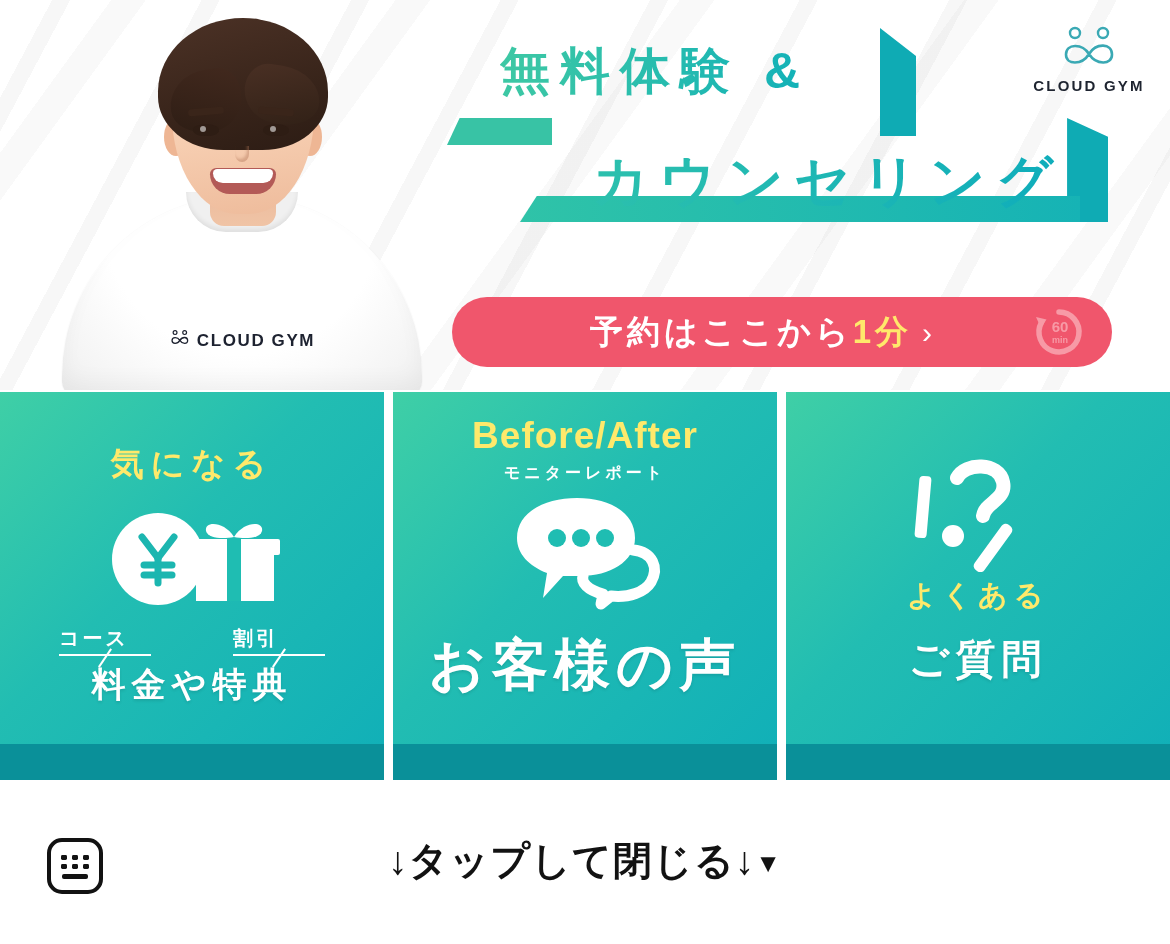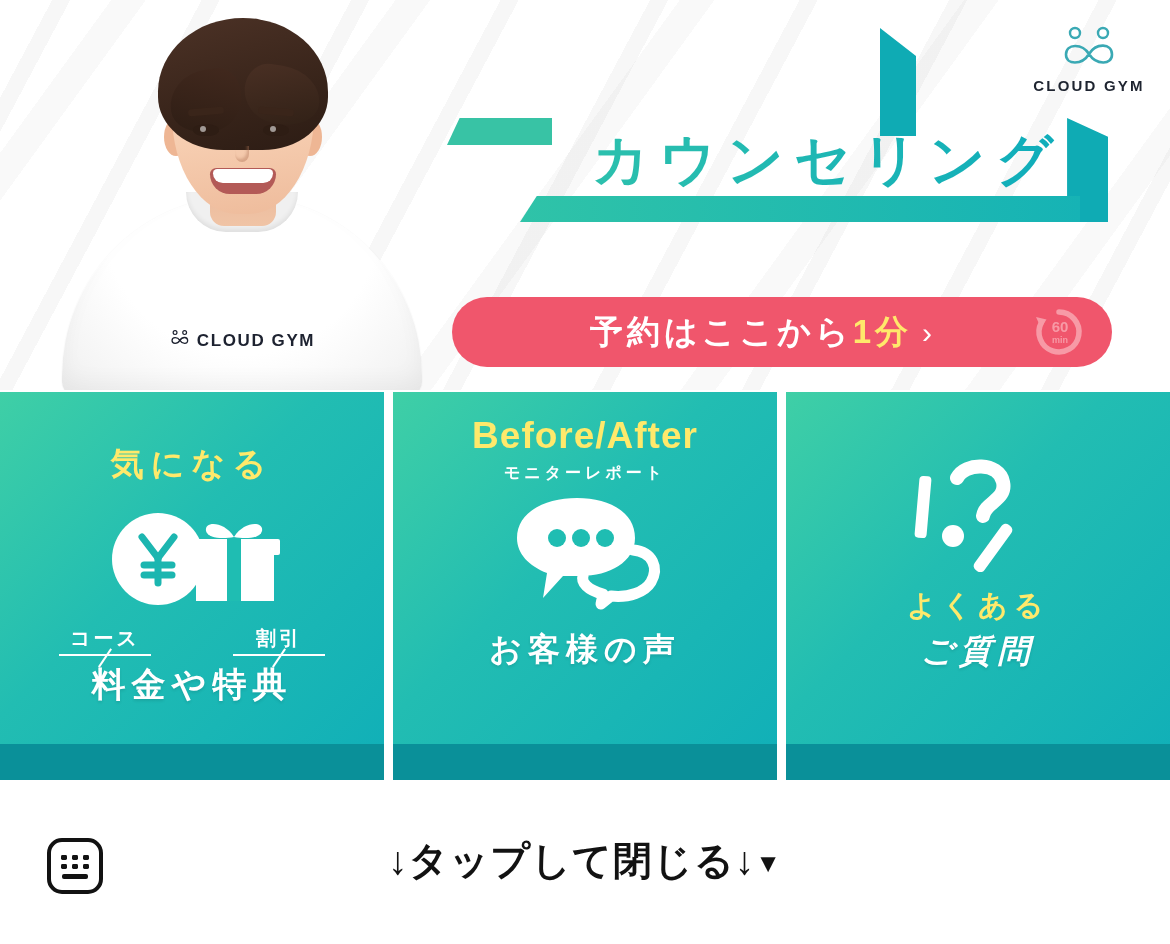--- a/index.html
+++ b/index.html
@@ -139,21 +139,21 @@
 
   
   #headline1{
     position:absolute; left:500px; top:38px;
     font-size:50px; font-weight:700; letter-spacing:10px;
     background:linear-gradient(90deg,#3ec8a4 0%,#12b1b8 100%);
     -webkit-background-clip:text; background-clip:text; color:transparent;
     white-space:nowrap;
   }
   #headline2{
-    position:absolute; left:592px; top:123px;
+    position:absolute; left:592px; top:144px;
     font-size:56px; font-weight:700; letter-spacing:10px;
     background:linear-gradient(90deg,#2cc0ad 0%,#0fadbb 100%);
     -webkit-background-clip:text; background-clip:text; color:transparent;
     white-space:nowrap;
   }
 
   
   #brand-logo{
     position:absolute; left:1030px; top:26px; width:118px;
     display:flex; flex-direction:column; align-items:center; gap:3px;
@@ -225,45 +225,45 @@
     text-shadow:0 2px 3px rgba(0,0,0,0.10);
   }
   .card-icon{ display:flex; align-items:center; justify-content:center; }
 
   
   #card-pricing .card-top{ font-size:33px; letter-spacing:7px; margin-top:50px; }
   #card-pricing .card-icon{ margin-top:18px; }
   #card-pricing .ruby-row{
     margin-top:16px; display:flex; justify-content:center; gap:82px;
   }
-  .ruby{ position:relative; width:92px; text-align:center; }
+  .ruby{ position:relative; width:92px; }
   .ruby .rt{
     color:#fff; font-size:20px; font-weight:700; letter-spacing:3px;
     display:block; white-space:nowrap;
   }
   .ruby .rline{
     display:block; position:relative; height:10px; margin-top:2px;
     border-top:2px solid #ffffff;
   }
   .ruby .rline:after{
     content:""; position:absolute; left:50%; top:-9px; width:2px; height:22px;
     background:#fff; transform:translateX(-50%) rotate(34deg);
   }
   #card-pricing .card-title{ font-size:34px; letter-spacing:6px; margin-top:-2px; }
 
   
   #card-voice .card-top{ font-size:37px; letter-spacing:1px; margin-top:23px; }
   #card-voice .card-sub{ font-size:16px; letter-spacing:4px; margin-top:6px; }
   #card-voice .card-icon{ margin-top:10px; }
-  #card-voice .card-title{ font-size:32px; letter-spacing:6px; margin-top:16px; }
+  #card-voice .card-title{ font-size:56px; letter-spacing:6px; margin-top:16px; }
 
   
   #card-faq .card-icon{ margin-top:62px; }
-  #card-faq .card-top{ font-size:29px; letter-spacing:6px; margin-top:14px; }
-  #card-faq .card-title{ font-size:32px; letter-spacing:6px; margin-top:4px;font-style:italic; }
+  #card-faq .card-top{ font-size:29px; letter-spacing:6px; margin-top:4px; }
+  #card-faq .card-title{ font-size:40px; letter-spacing:6px; margin-top:16px; }
 
   
   #footer{
     position:absolute; left:0; top:780px; width:1170px; height:164px;
     background:#ffffff;
   }
   #keyboard-button{
     position:absolute; left:46px; top:57px; width:58px; height:58px;
     cursor:pointer;
   }
@@ -305,20 +305,21 @@
       </span>
       <span>CLOUD GYM</span>
     </div>
   </div>
 
   <div id="deco-bar-tr"></div>
   <div id="deco-tab-l"></div>
   <div id="deco-bracket-r"></div>
   <div id="deco-tab-b"></div>
 
+  <div id="headline1">無料体験 &amp;</div>
   <div id="headline2">カウンセリング</div>
 
   <div id="brand-logo">
     <span>
       <svg width="66" height="44" viewBox="0 0 66 44">
         <circle cx="19" cy="7" r="5" fill="none" stroke="#3aa9b4" stroke-width="2.4"></circle>
         <circle cx="47" cy="7" r="5" fill="none" stroke="#3aa9b4" stroke-width="2.4"></circle>
         <path d="M33 28 C26 17 10 17.5 10 28.5 C10 39 26 39.5 33 28 C40 16.5 56 17 56 28.5 C56 39.5 40 39 33 28 Z" fill="none" stroke="#3aa9b4" stroke-width="2.6"></path>
       </svg>
     </span>

